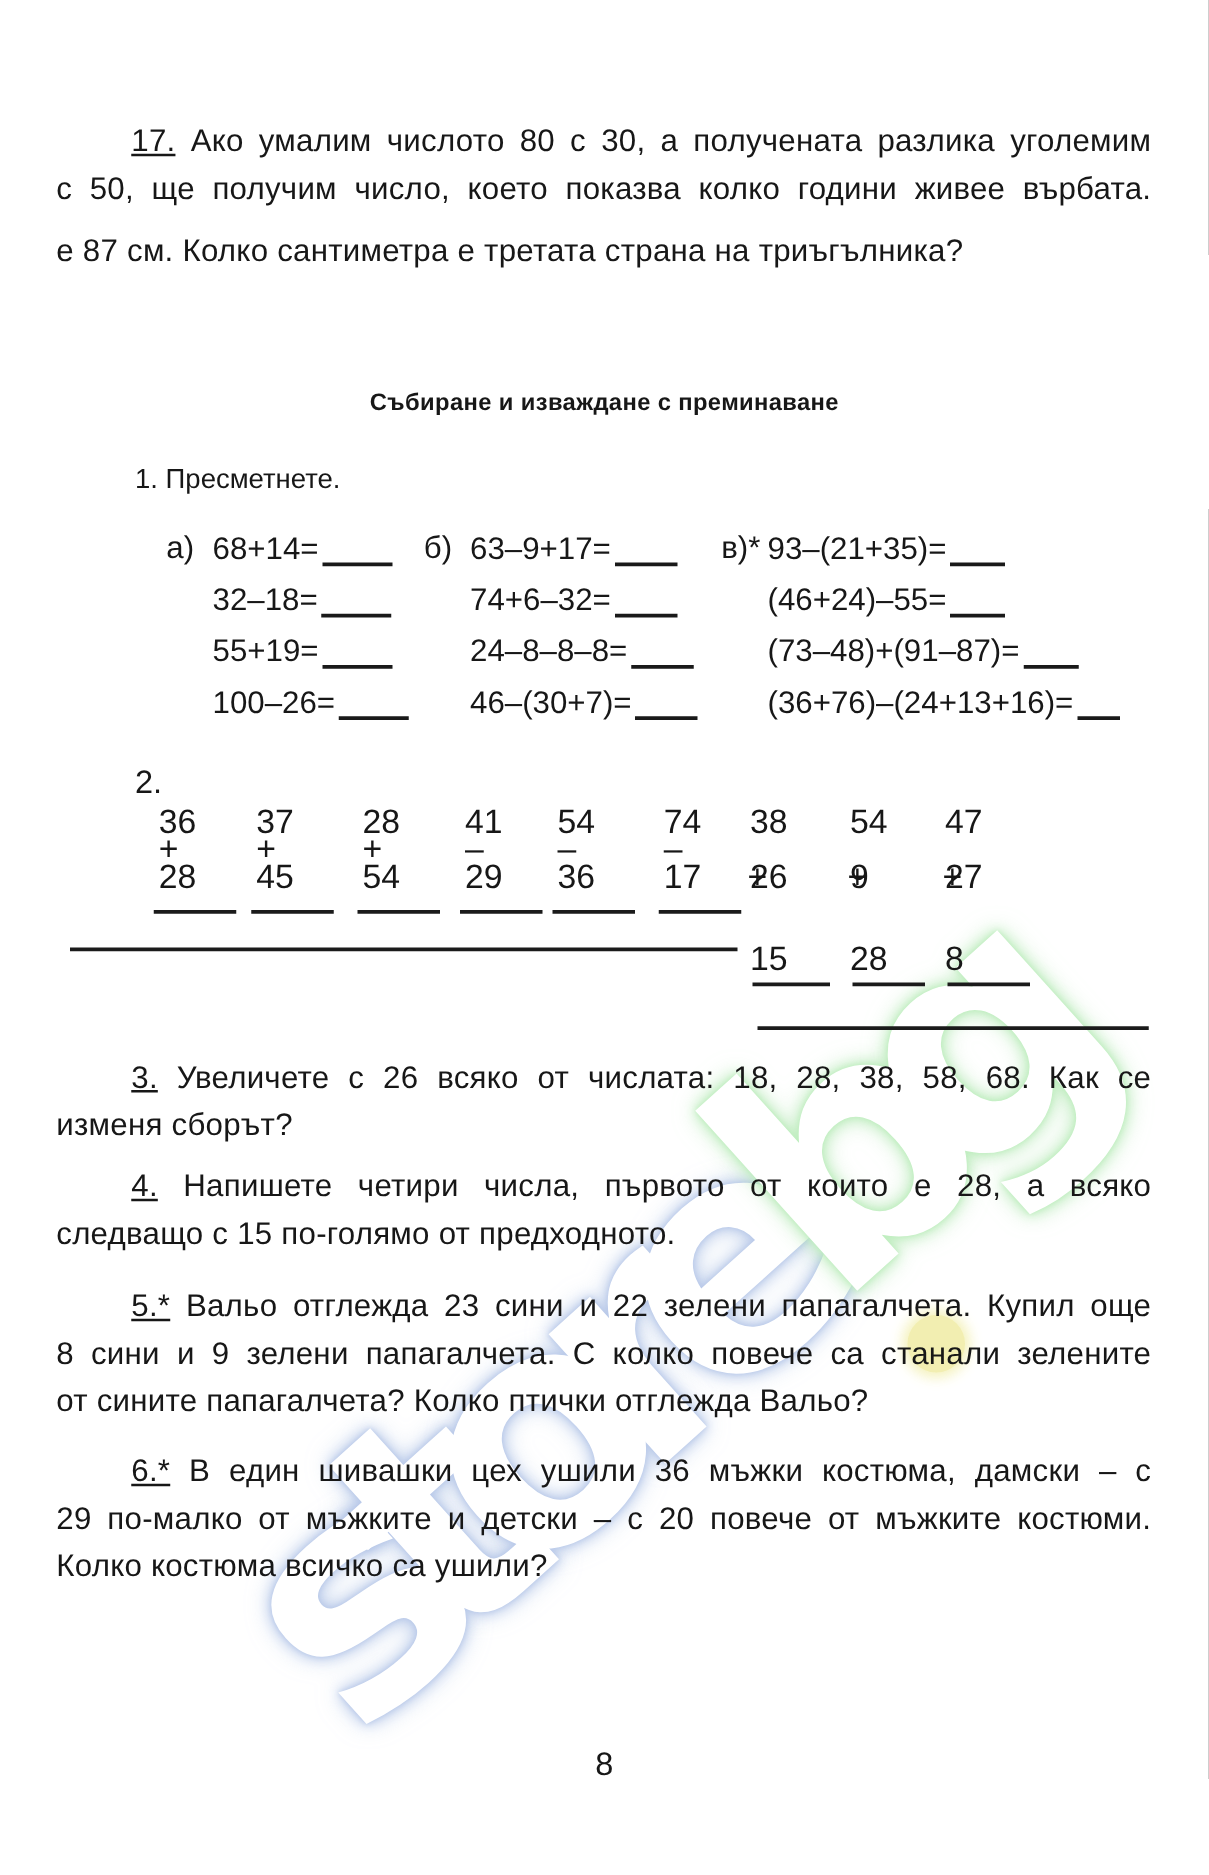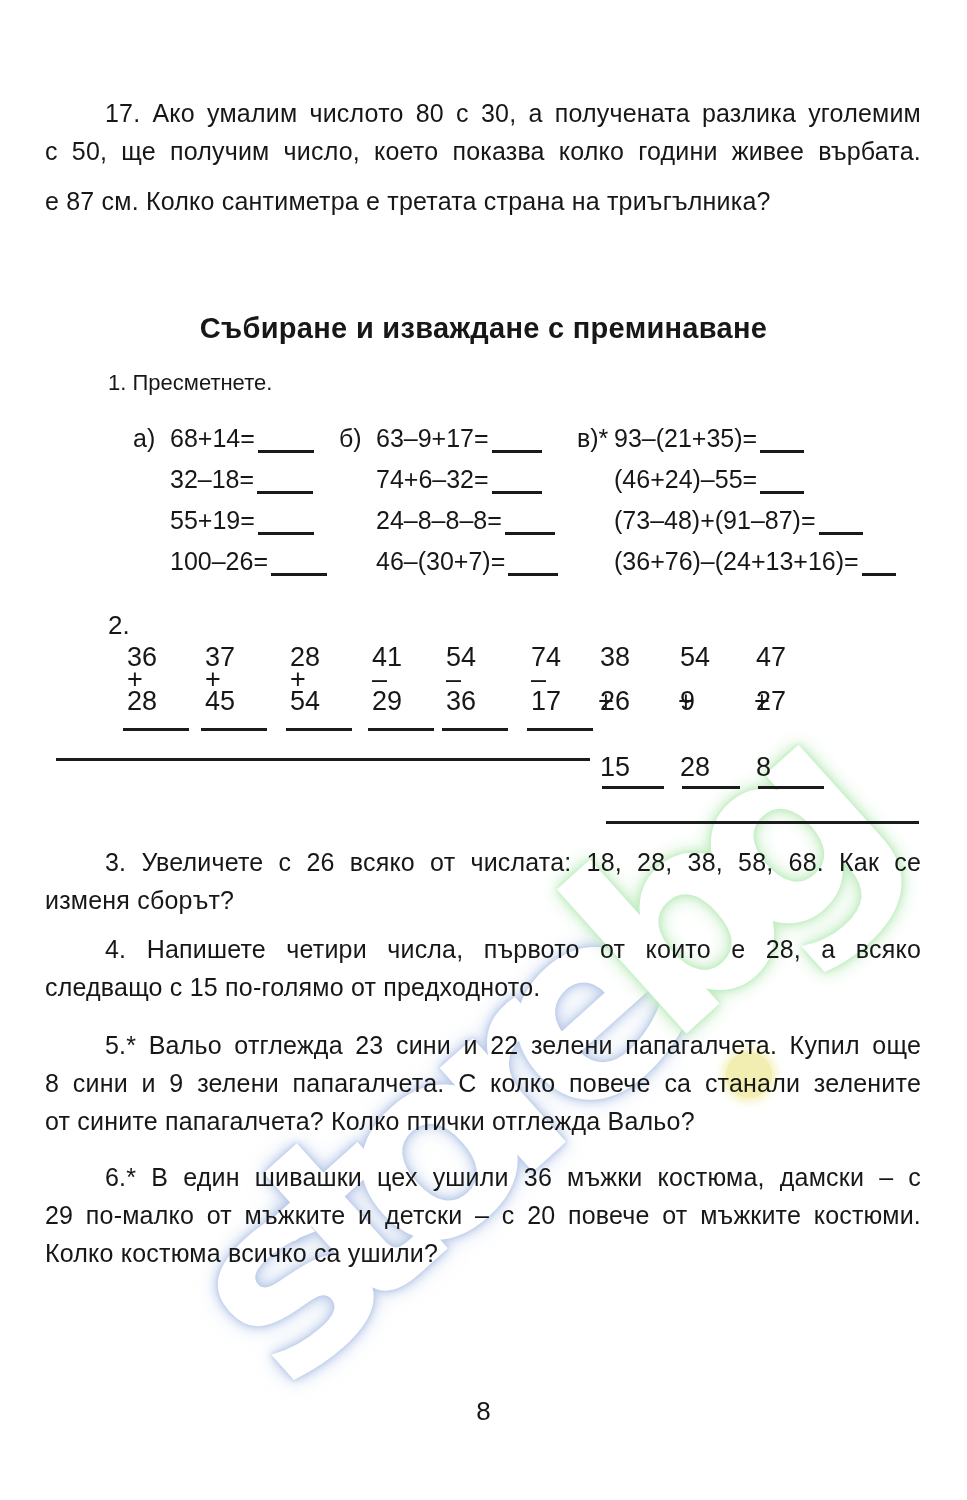--- a/index.html
+++ b/index.html
@@ -12,24 +12,24 @@
   .wm-store{color:#ffffff;text-shadow:0 0 4px #b9c9e9,0 0 10px #b9c9e9,0 0 20px rgba(160,185,225,.65);}
   .wm-bg{color:#ffffff;text-shadow:0 0 4px #bfeebf,0 0 10px #bfeebf,0 0 20px rgba(150,220,150,.6);}
   .wm-dot{position:absolute;left:726px;top:1052px;width:46px;height:46px;border-radius:50%;
       background:#f1eda9;box-shadow:0 0 10px 4px #f3f0b4;opacity:.9;}
   
   .para{position:absolute;left:45px;width:876px;font-size:25px;line-height:38px;letter-spacing:.2px;}
   .line{width:100%;}
   .jline{text-align:justify;text-align-last:justify;}
   .lline{text-align:left;}
   .first{padding-left:60px;width:816px;}
-  .pnum{white-space:nowrap;}
+  .pnum{white-space:nowrap;text-decoration:underline;}
   
   .title{position:absolute;left:0;top:312px;width:967px;text-align:center;
-         font-size:29px;font-weight:bold;letter-spacing:.3px;}
+         font-size:19px;font-weight:bold;letter-spacing:.3px;}
   .t1head{position:absolute;left:108px;top:370px;font-size:22px;}
   .t2label{position:absolute;left:108px;top:610px;font-size:26px;}
   
   .t1col{position:absolute;top:424px;font-size:25px;}
   .t1col .eqrow{height:41px;white-space:nowrap;position:relative;}
   .collabel{position:absolute;left:-37px;top:0;}
   .blank{display:inline-block;height:26px;margin-bottom:-6px;margin-left:3px;
          border-bottom:3px solid #1a1a1a;}
   .bA{width:56px;} .bB{width:50px;} .bC{width:44px;}
   

